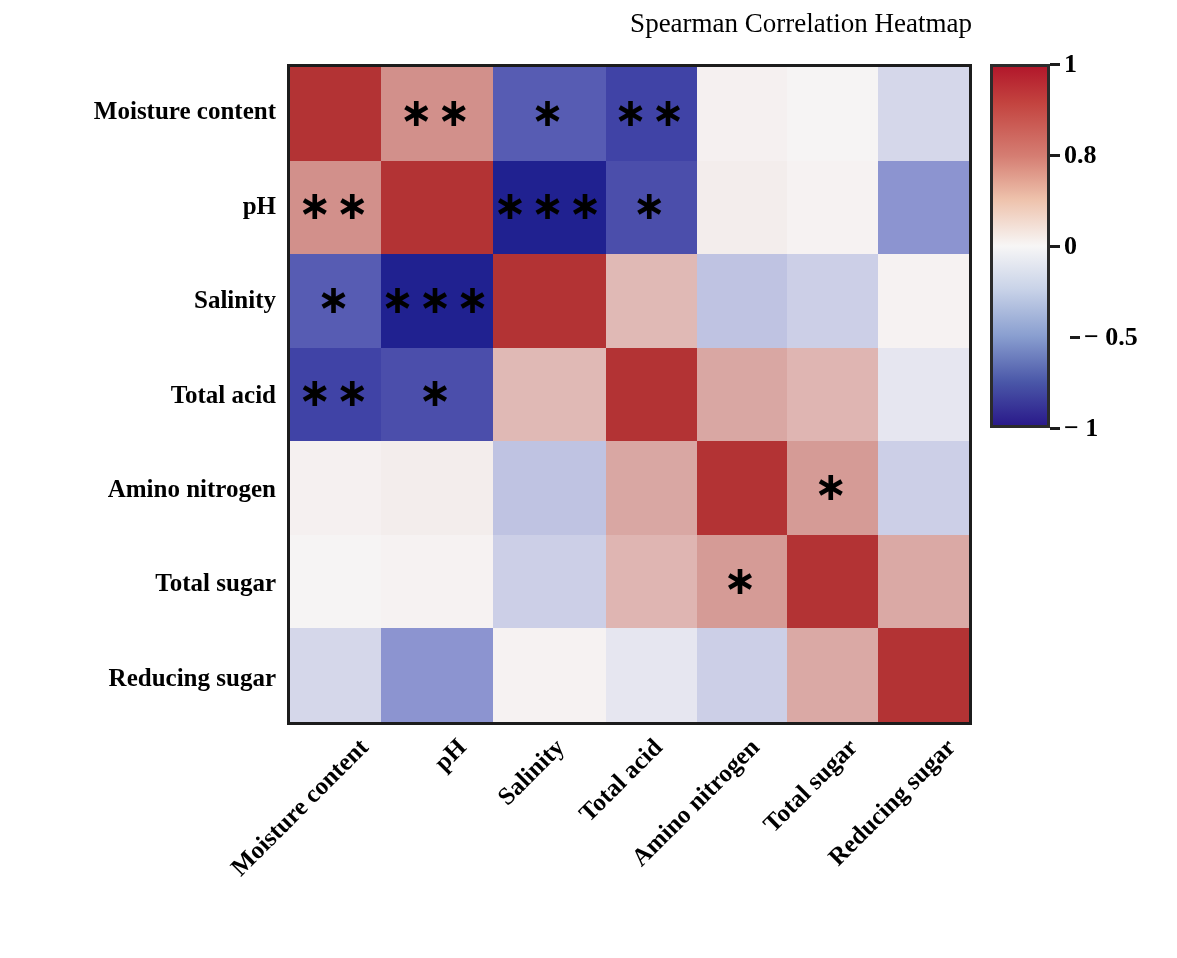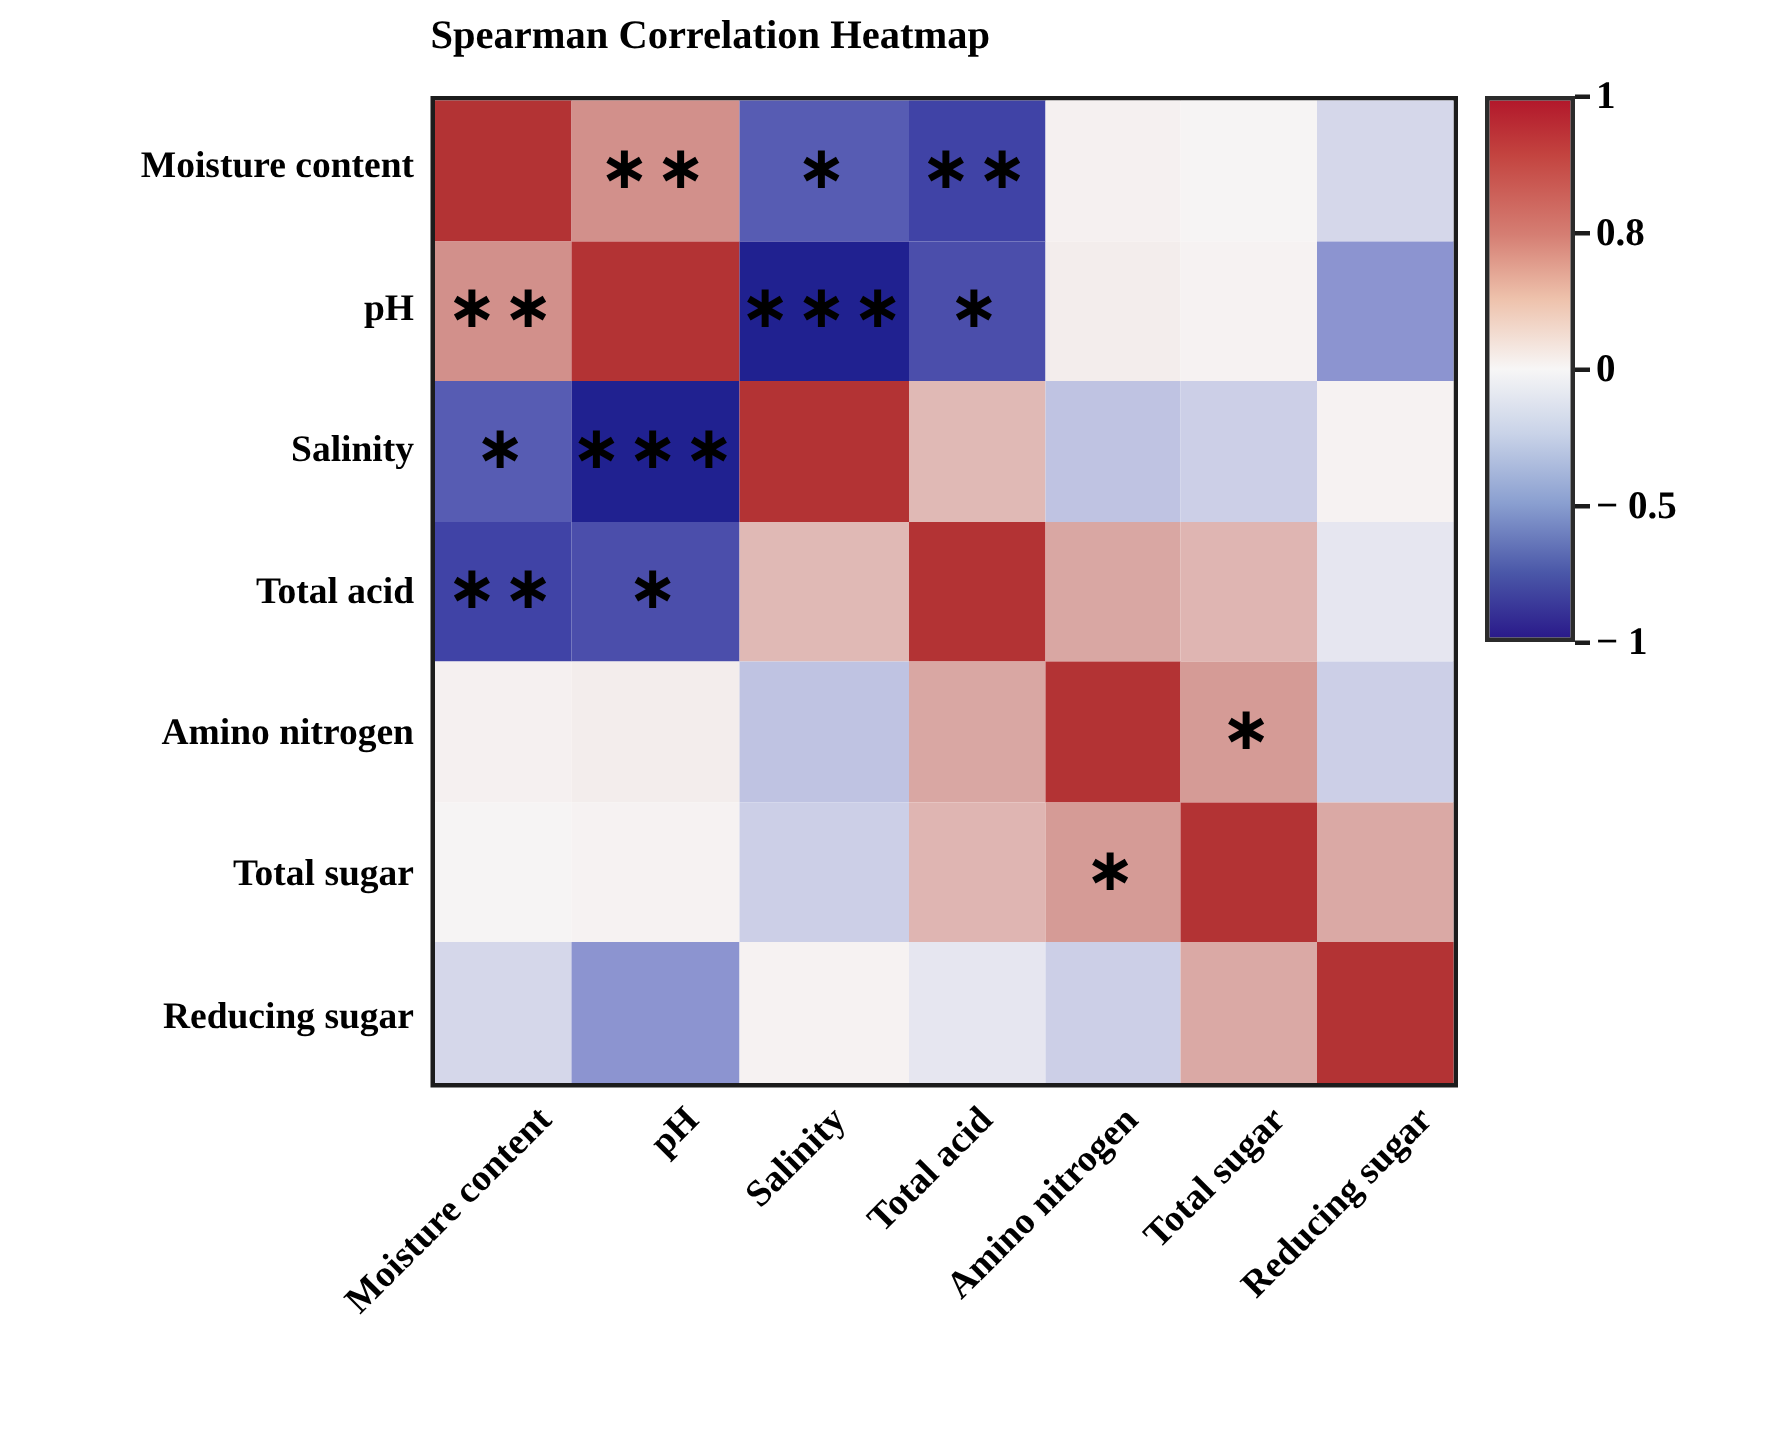--- a/index.html
+++ b/index.html
@@ -21,23 +21,23 @@
     width: 1177px;
     height: 958px;
   }
 
   
   #chart-title {
     position: absolute;
     left: 287px;
     top: 8px;
     width: 685px;
-    text-align: left;
+    text-align: right;
     font-size: 27px;
-    font-weight: bold;
+    font-weight: normal;
     color: #000000;
     letter-spacing: 0px;
     white-space: nowrap;
   }
 
   
   #plot-area {
     position: absolute;
     left: 287px;
     top: 64px;
@@ -284,21 +284,21 @@
           <span class="cb-tick-label">1</span>
         </div>
         <div class="cb-tick" style="top: 91px;">
           <span class="cb-tick-line"></span>
           <span class="cb-tick-label">0.8</span>
         </div>
         <div class="cb-tick" style="top: 182px;">
           <span class="cb-tick-line"></span>
           <span class="cb-tick-label">0</span>
         </div>
-        <div class="cb-tick" style="top: 273px;">
+        <div class="cb-tick" style="top: 273px; padding-left: 20px;">
           <span class="cb-tick-line"></span>
           <span class="cb-tick-label">− 0.5</span>
         </div>
         <div class="cb-tick" style="top: 364px;">
           <span class="cb-tick-line"></span>
           <span class="cb-tick-label">− 1</span>
         </div>
       </div>
   </div>
 

